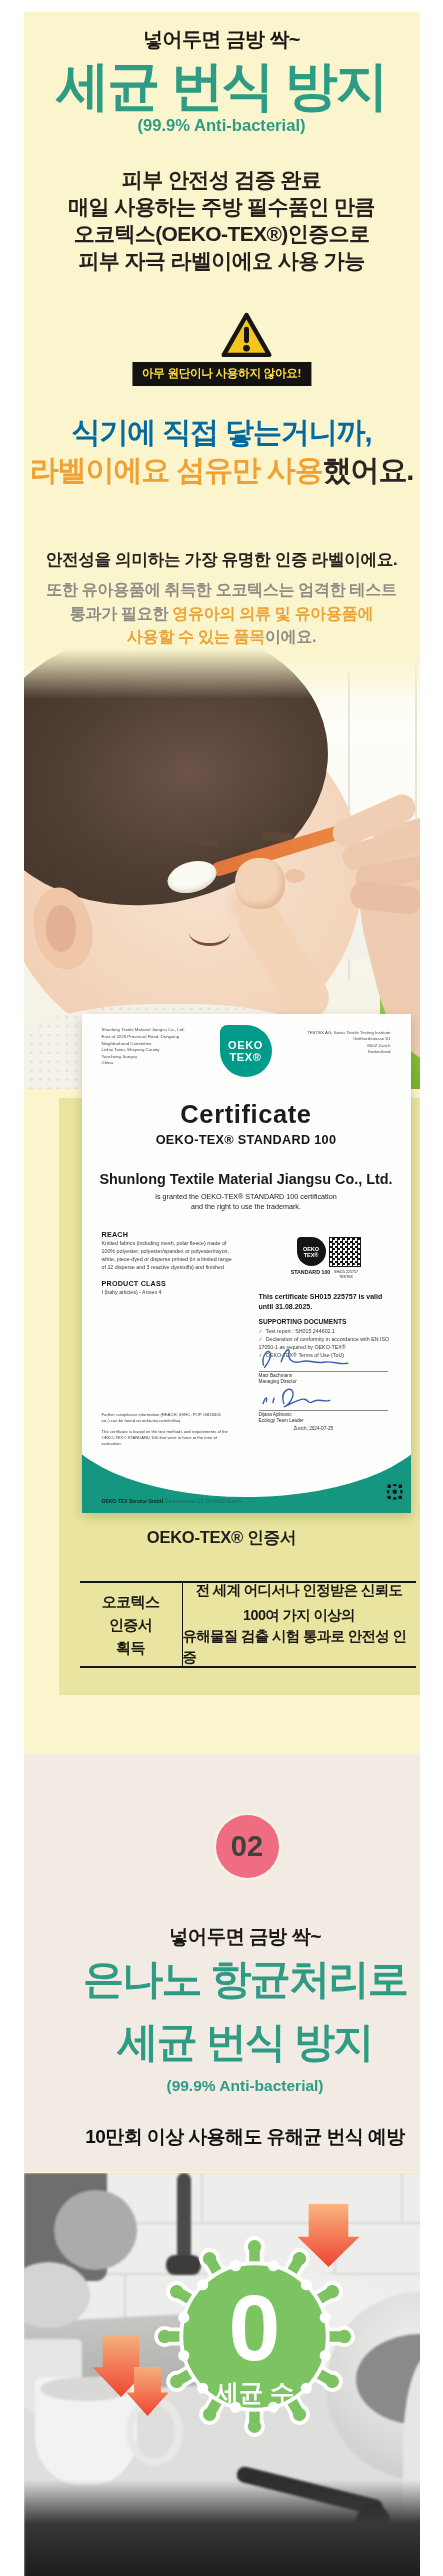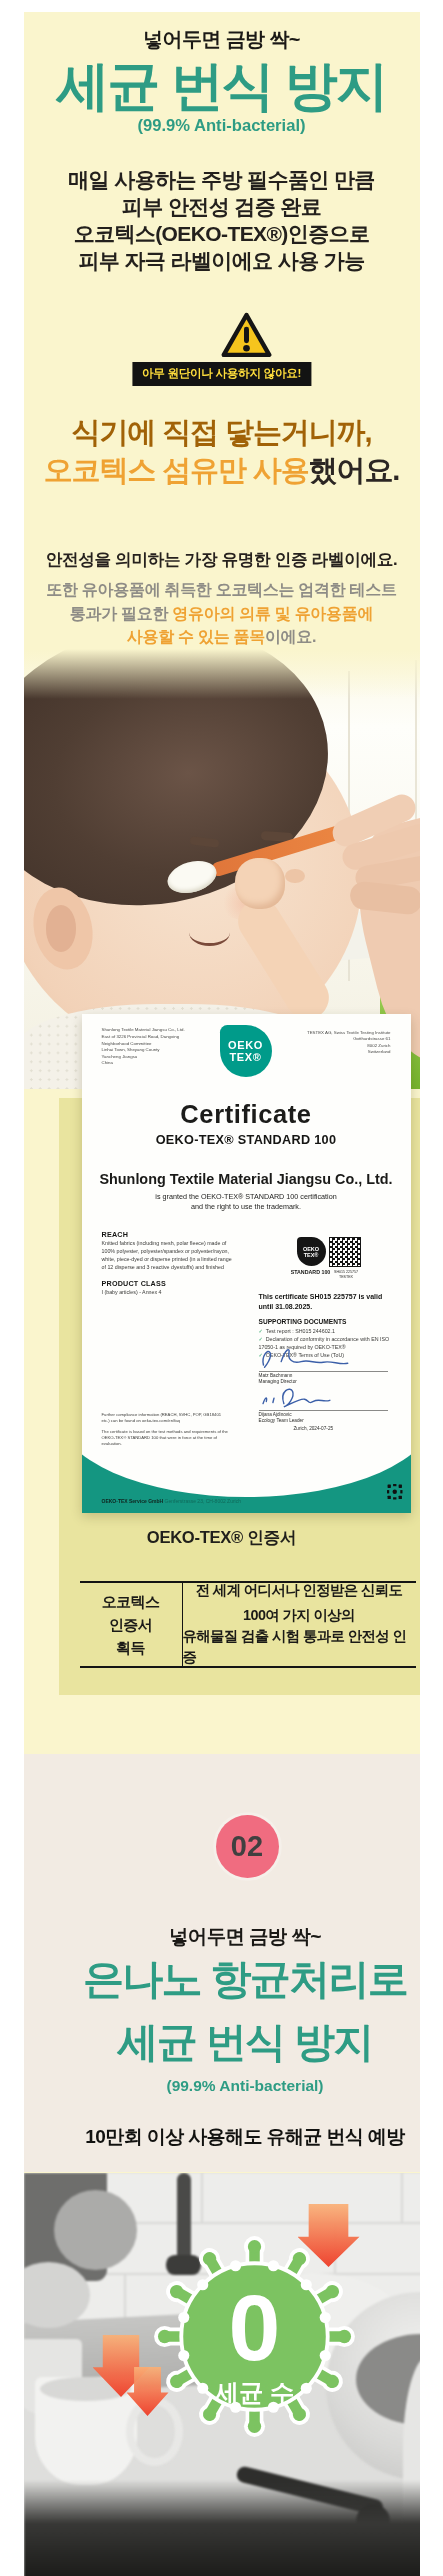--- a/index.html
+++ b/index.html
@@ -83,36 +83,36 @@
 </head>
 <body>
 
 <div id="page">
 
   <div class="ab ctr tagline" style="top:14.4px;">넣어두면 금방 싹~</div>
   <div class="ab ctr title1 green" style="top:47px;">세균 번식 방지</div>
   <div class="ab ctr sub1 green" style="top:104px;">(99.9% Anti-bacterial)</div>
 
   <div class="ab ctr para1" style="top:154px;">
+    <div>피부 안전성 검증 완료</div>
     <div>매일 사용하는 주방 필수품인 만큼</div>
-    <div>피부 안전성 검증 완료</div>
     <div>오코텍스(OEKO-TEX®)인증으로</div>
     <div>피부 자극 라벨이에요 사용 가능</div>
   </div>
 
   <svg class="ab" style="left:197px;top:299px;" width="51" height="49" viewBox="0 0 92 88">
     <path d="M46 7 L87 79 L5 79 Z" fill="#F6C51D" stroke="#151515" stroke-width="8" stroke-linejoin="round"></path>
     <rect x="41.5" y="28" width="9" height="30" rx="4.5" fill="#151515"></rect>
     <circle cx="46" cy="67" r="6" fill="#151515"></circle>
   </svg>
 
   <div class="ab badge" style="left:50%;top:350px;transform:translateX(-50%);white-space:nowrap;">아무 원단이나 사용하지 않아요!</div>
 
-  <div class="ab ctr hl" style="top:406px;color:#a16207;">식기에 직접 닿는거니까,</div>
-  <div class="ab ctr hl" style="top:444px;"><span class="orange">오코텍스 섬유만 사용</span><span style="color:#2B2623;">했어요.</span></div>
+  <div class="ab ctr hl" style="top:406px;color:#0369a1;">식기에 직접 닿는거니까,</div>
+  <div class="ab ctr hl" style="top:444px;"><span class="orange">라벨이에요 섬유만 사용</span><span style="color:#2B2623;">했어요.</span></div>
 
   <div class="ab ctr std dark" style="top:537px;">안전성을 의미하는 가장 유명한 인증 라벨이에요.</div>
 
   <div class="ab ctr grayp gray" style="top:568px;">또한 유아용품에 취득한 오코텍스는 엄격한 테스트</div>
   <div class="ab ctr grayp" style="top:592px;"><span class="gray">통과가 필요한 </span><span class="orange" style="font-weight:800;">영유아의 의류 및 유아용품에</span></div>
   <div class="ab ctr grayp" style="top:615px;"><span class="orange" style="font-weight:800;">사용할 수 있는 품목</span><span class="gray">이에요.</span></div>
 
   <div class="ab photo1">
     <div class="blur">
       <div class="p1shape" style="left:324px;top:22px;width:2.8px;height:310px;background:#E7E3D4;"></div>

